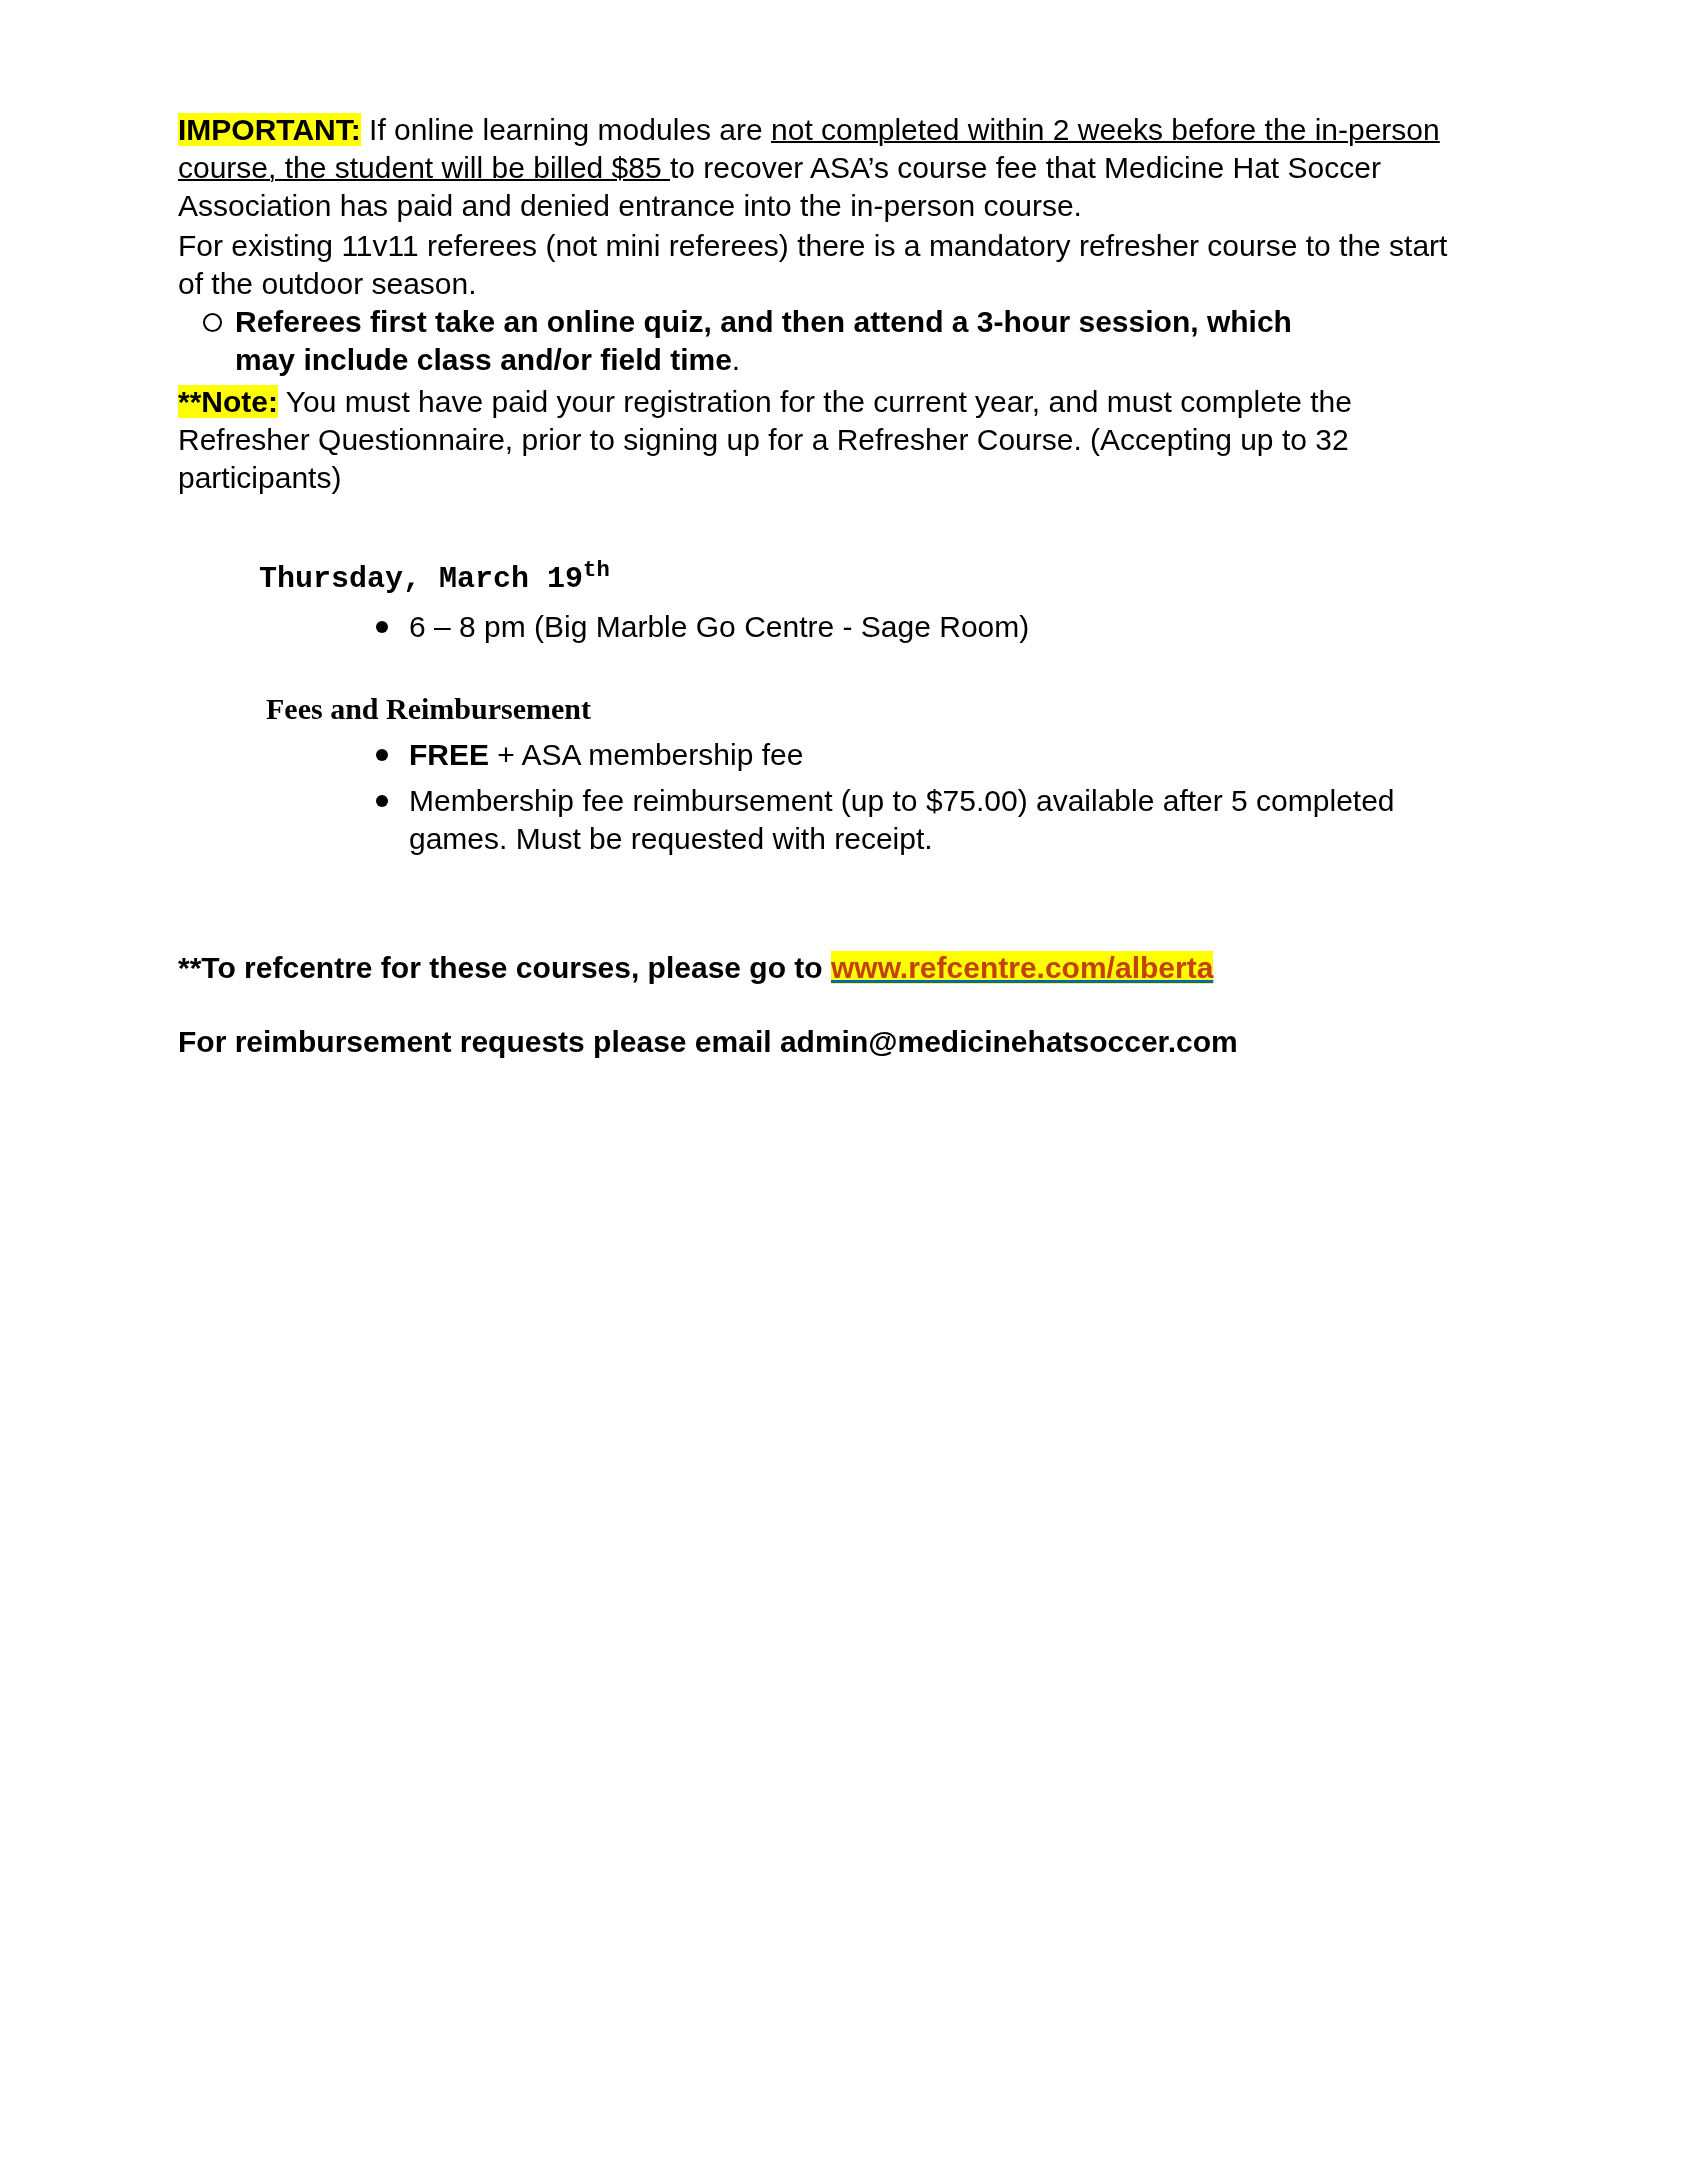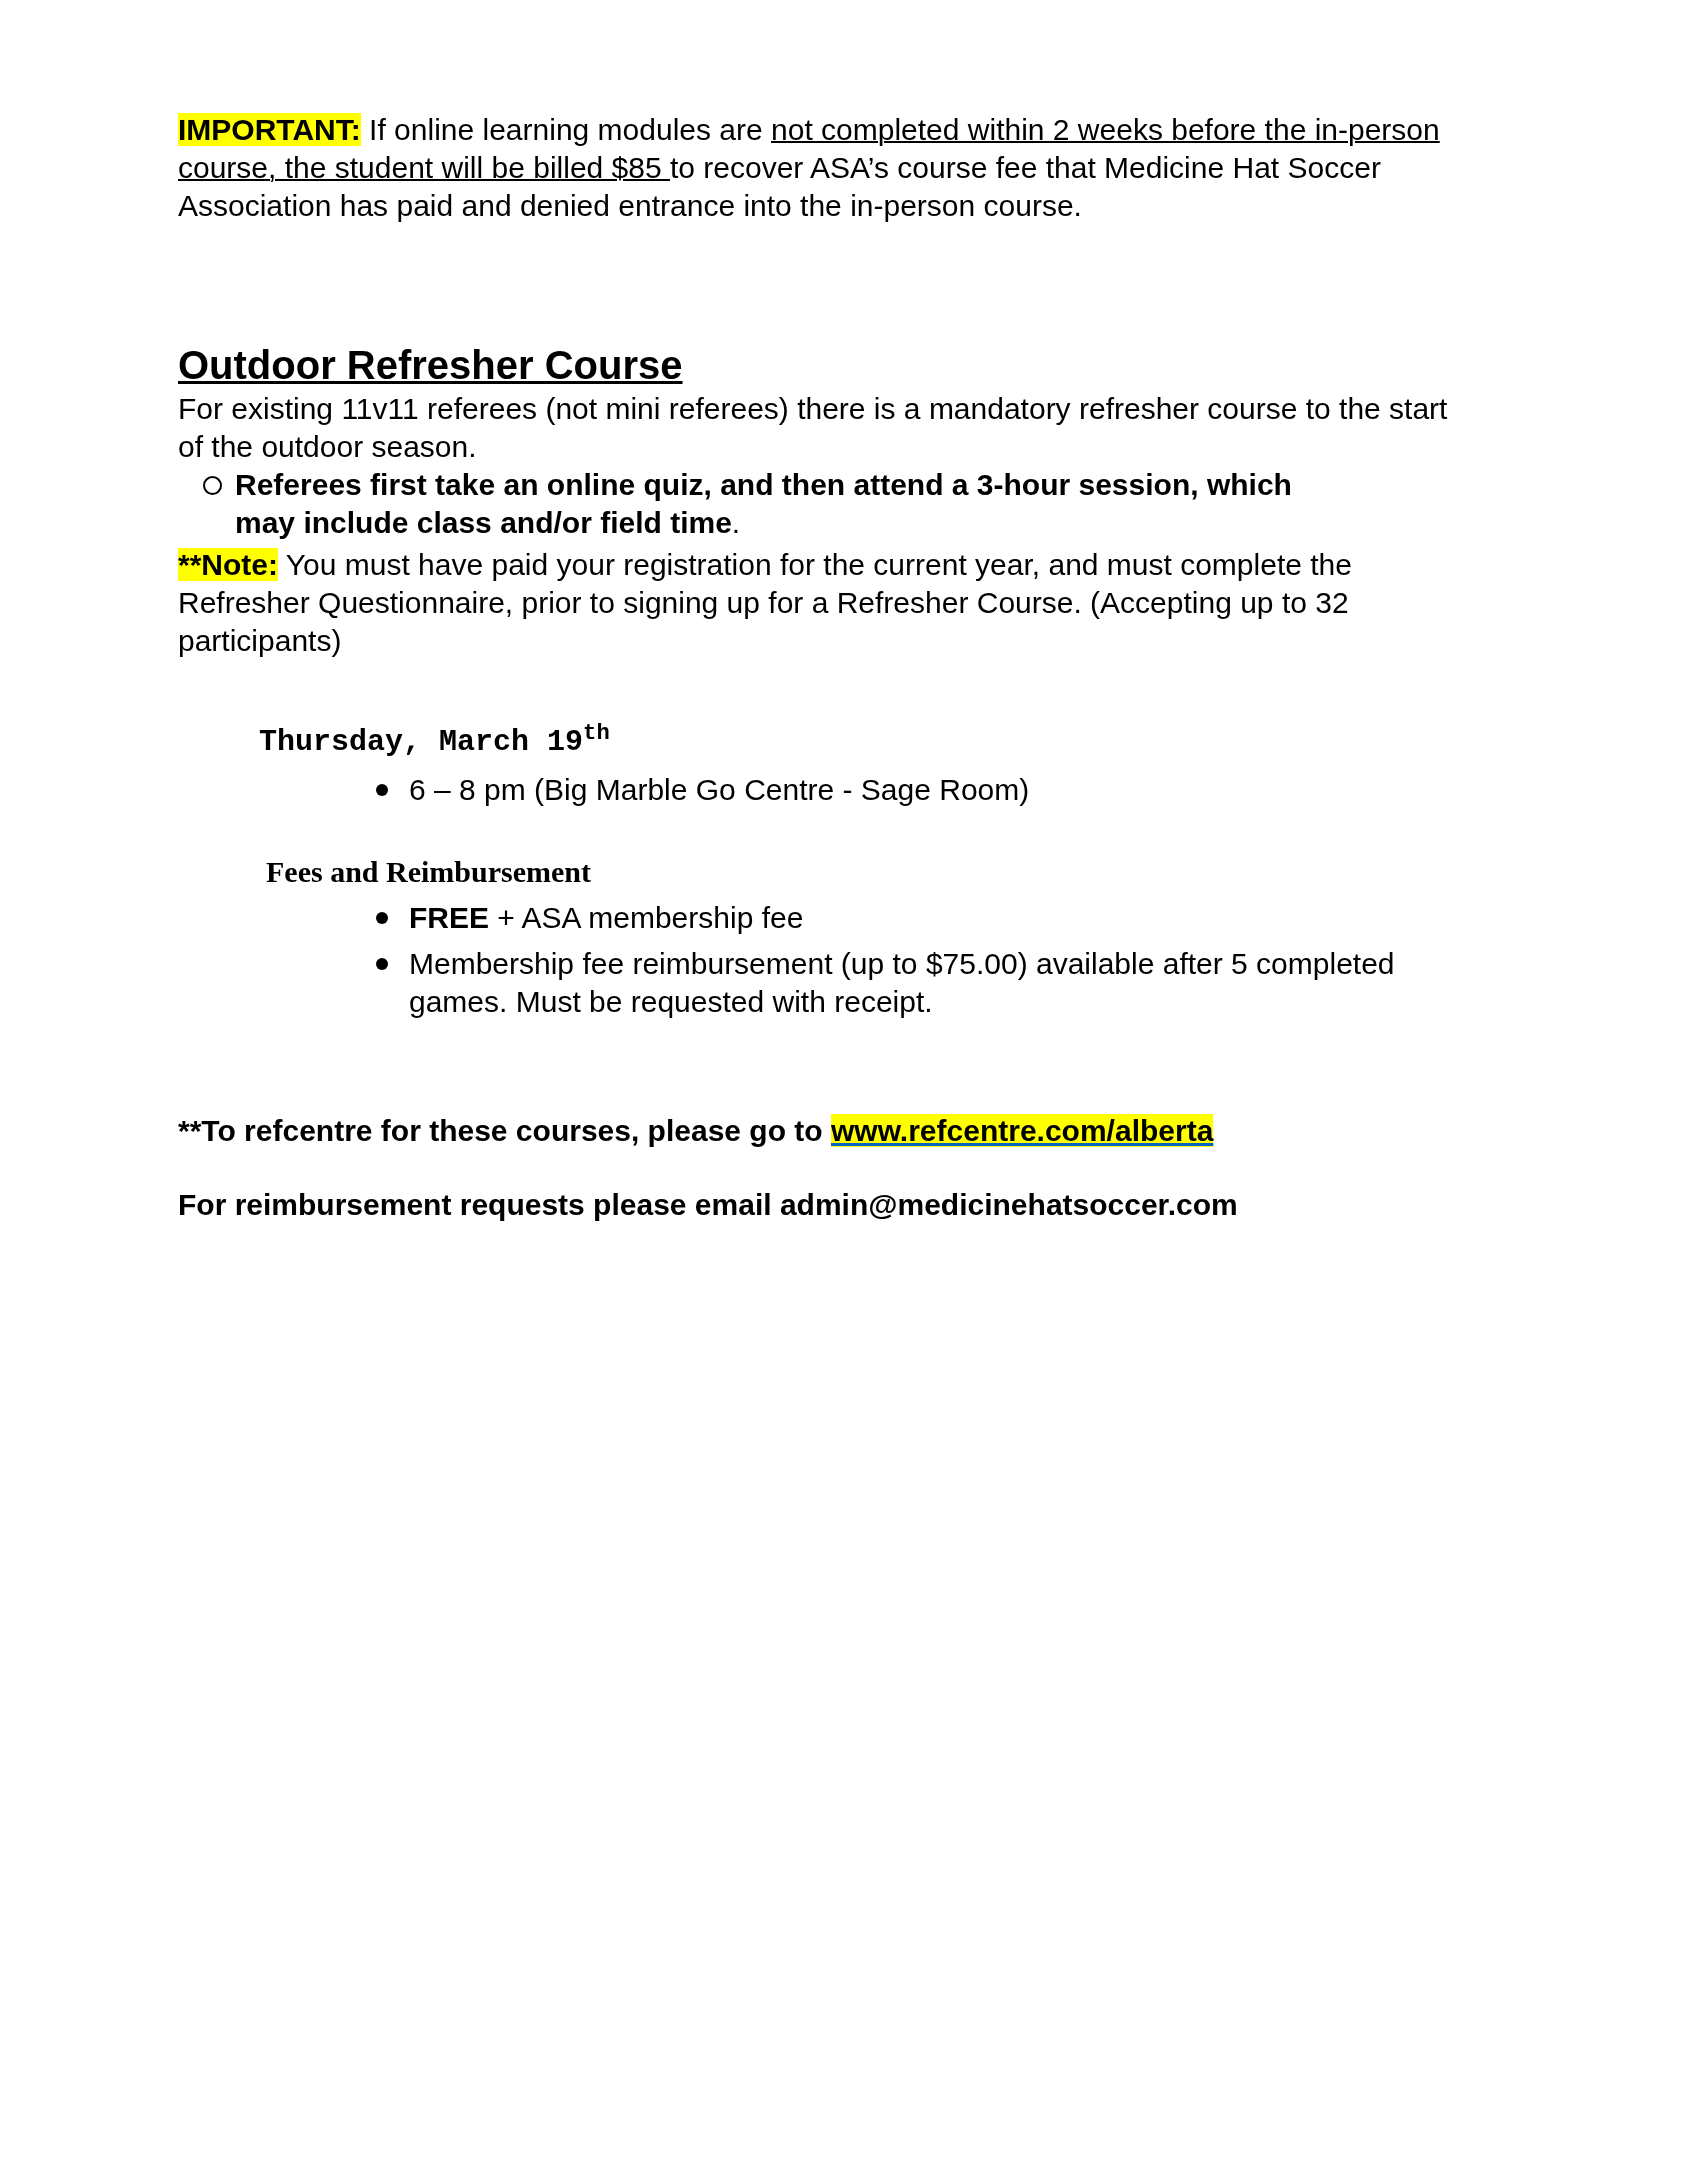--- a/index.html
+++ b/index.html
@@ -75,39 +75,38 @@
     margin:44px 0 0 88px;
     font-size:30px;
     line-height:38px;
     font-weight:bold;
     white-space:pre-line;
     font-family:Liberation Serif, serif;
   }
   .register-line{margin-top:89px;line-height:42px;}
   .contact-line{margin-top:34px;}
   a.doc-link{
-    color:#000000;
+    color:#c2410c;
     background:#FFFF00;
     font-weight:bold;
     text-decoration:underline;
     text-decoration-thickness:3px;
     text-decoration-color:#0563C1;
     cursor:pointer;
   }
 </style>
 </head>
 <body>
 
 <div class="page">
 
   <p class="para"><span class="b hl">IMPORTANT:</span><span> If online learning modules are </span><span class="u">not completed within 2 weeks before the in-person 
 course, the student will be billed $85 </span><span>to recover ASA’s course fee that Medicine Hat Soccer 
 Association has paid and denied entrance into the in-person course.</span></p>
 
-  <h1 class="section-heading">Outdoor Refresher Course</h1>
 
   <p class="para intro">For existing 11v11 referees (not mini referees) there is a mandatory refresher course to the start 
 of the outdoor season.</p>
 
   <div class="bullet bullet-l1">
     <span class="circle-marker"></span>
     <span class="text"><span class="b">Referees first take an online quiz, and then attend a 3-hour session, which 
 may include class and/or field time</span><span>.</span></span>
   </div>
 

